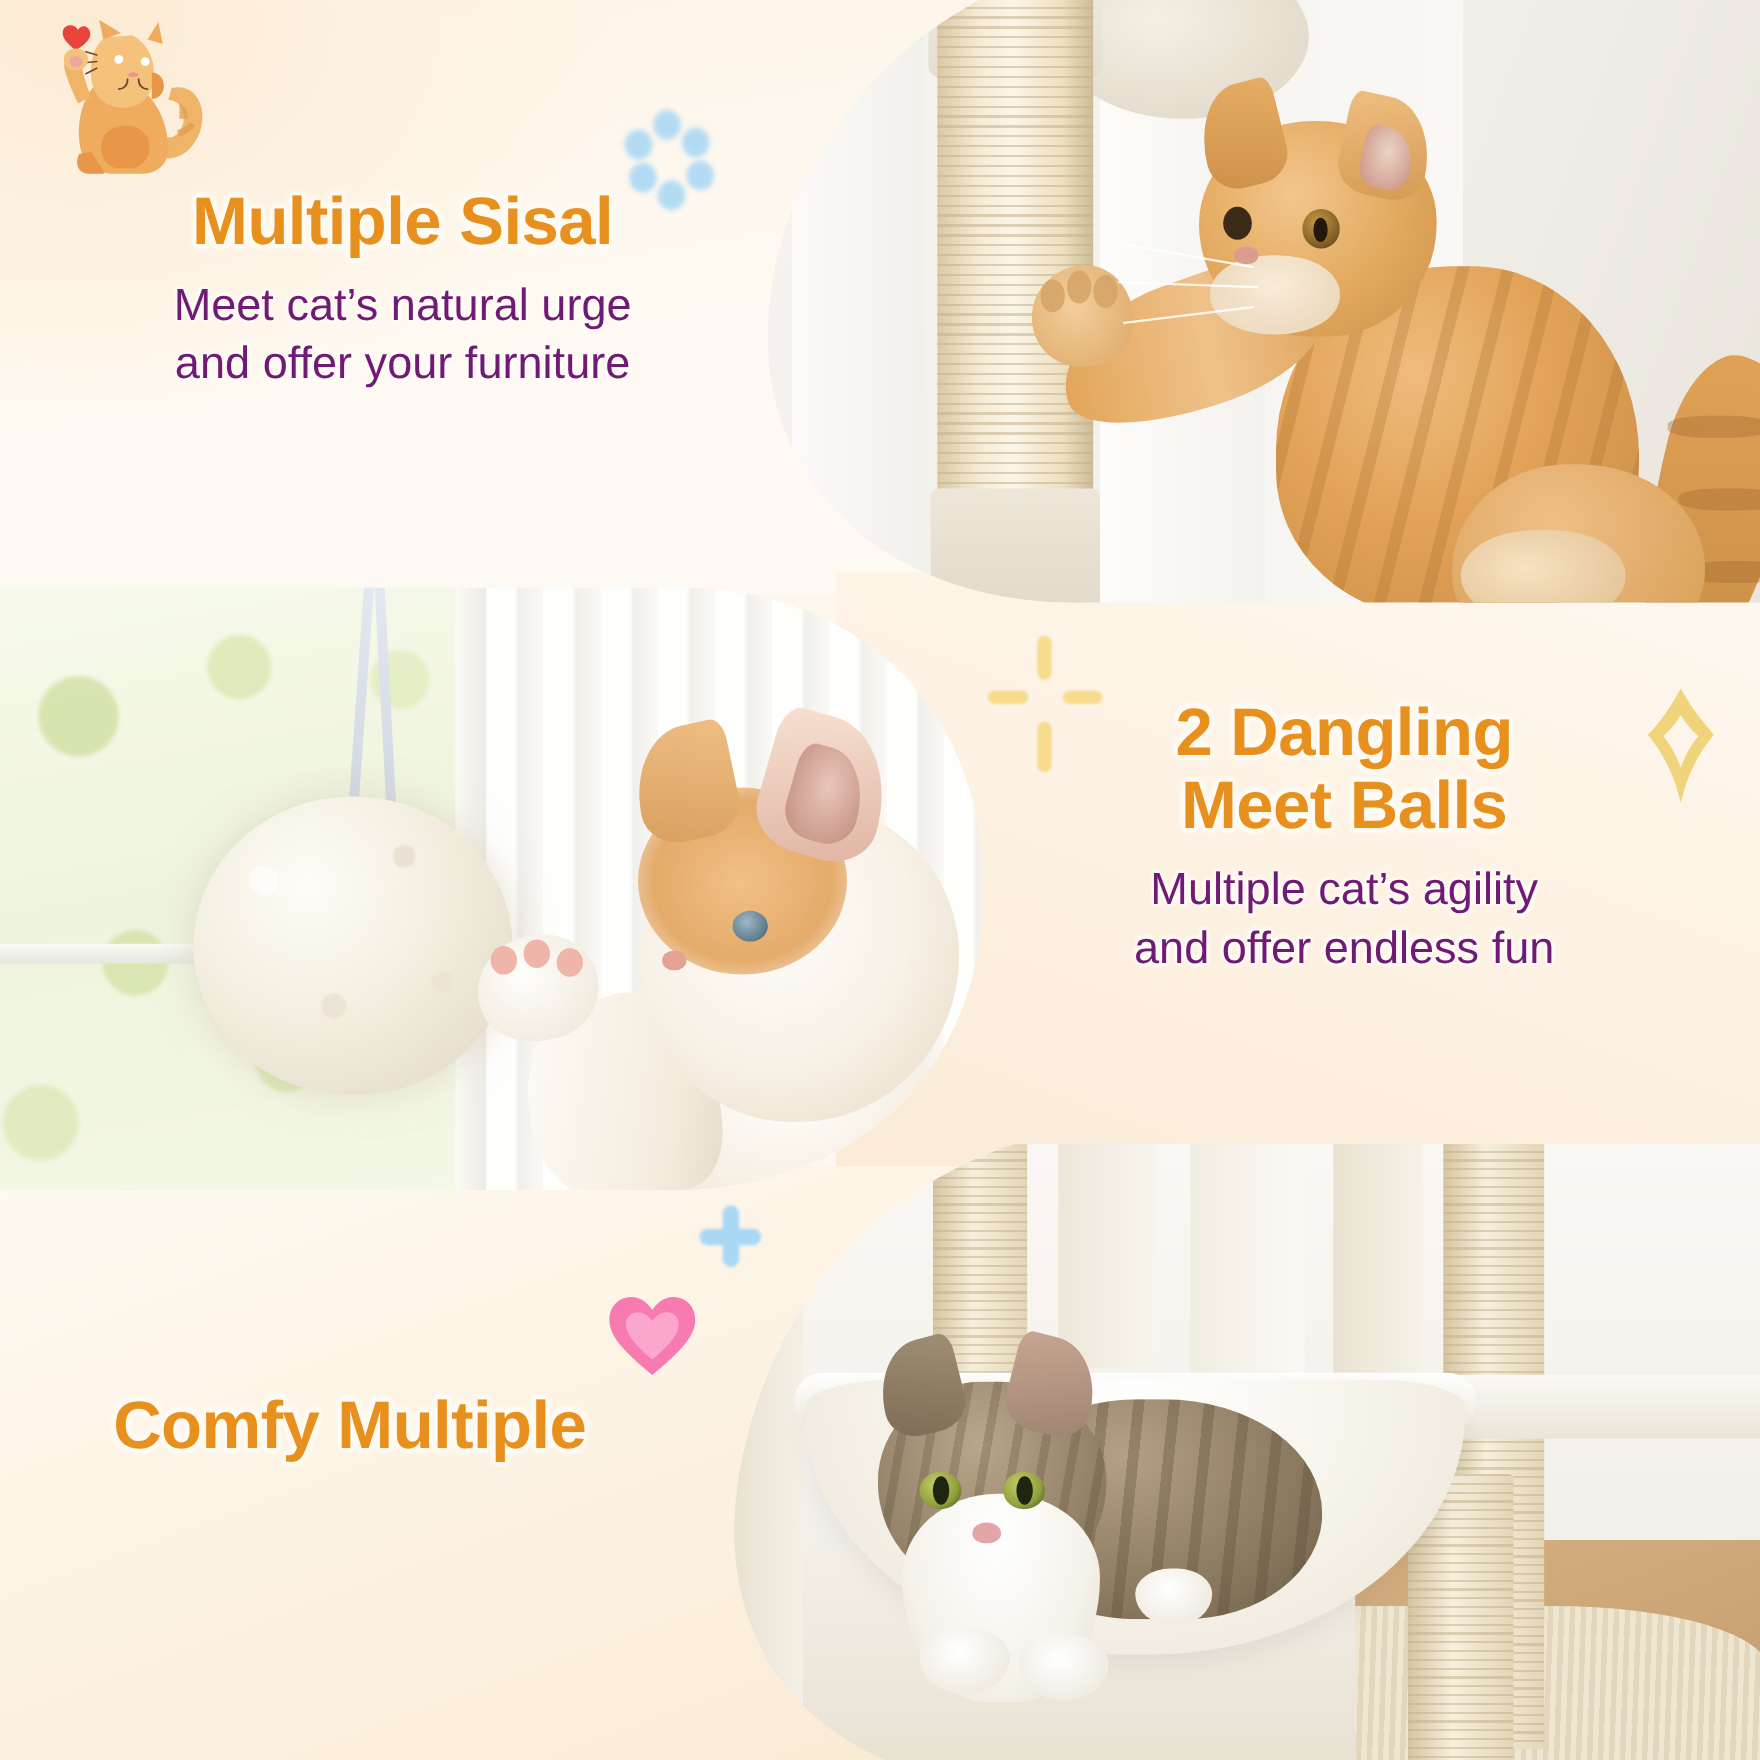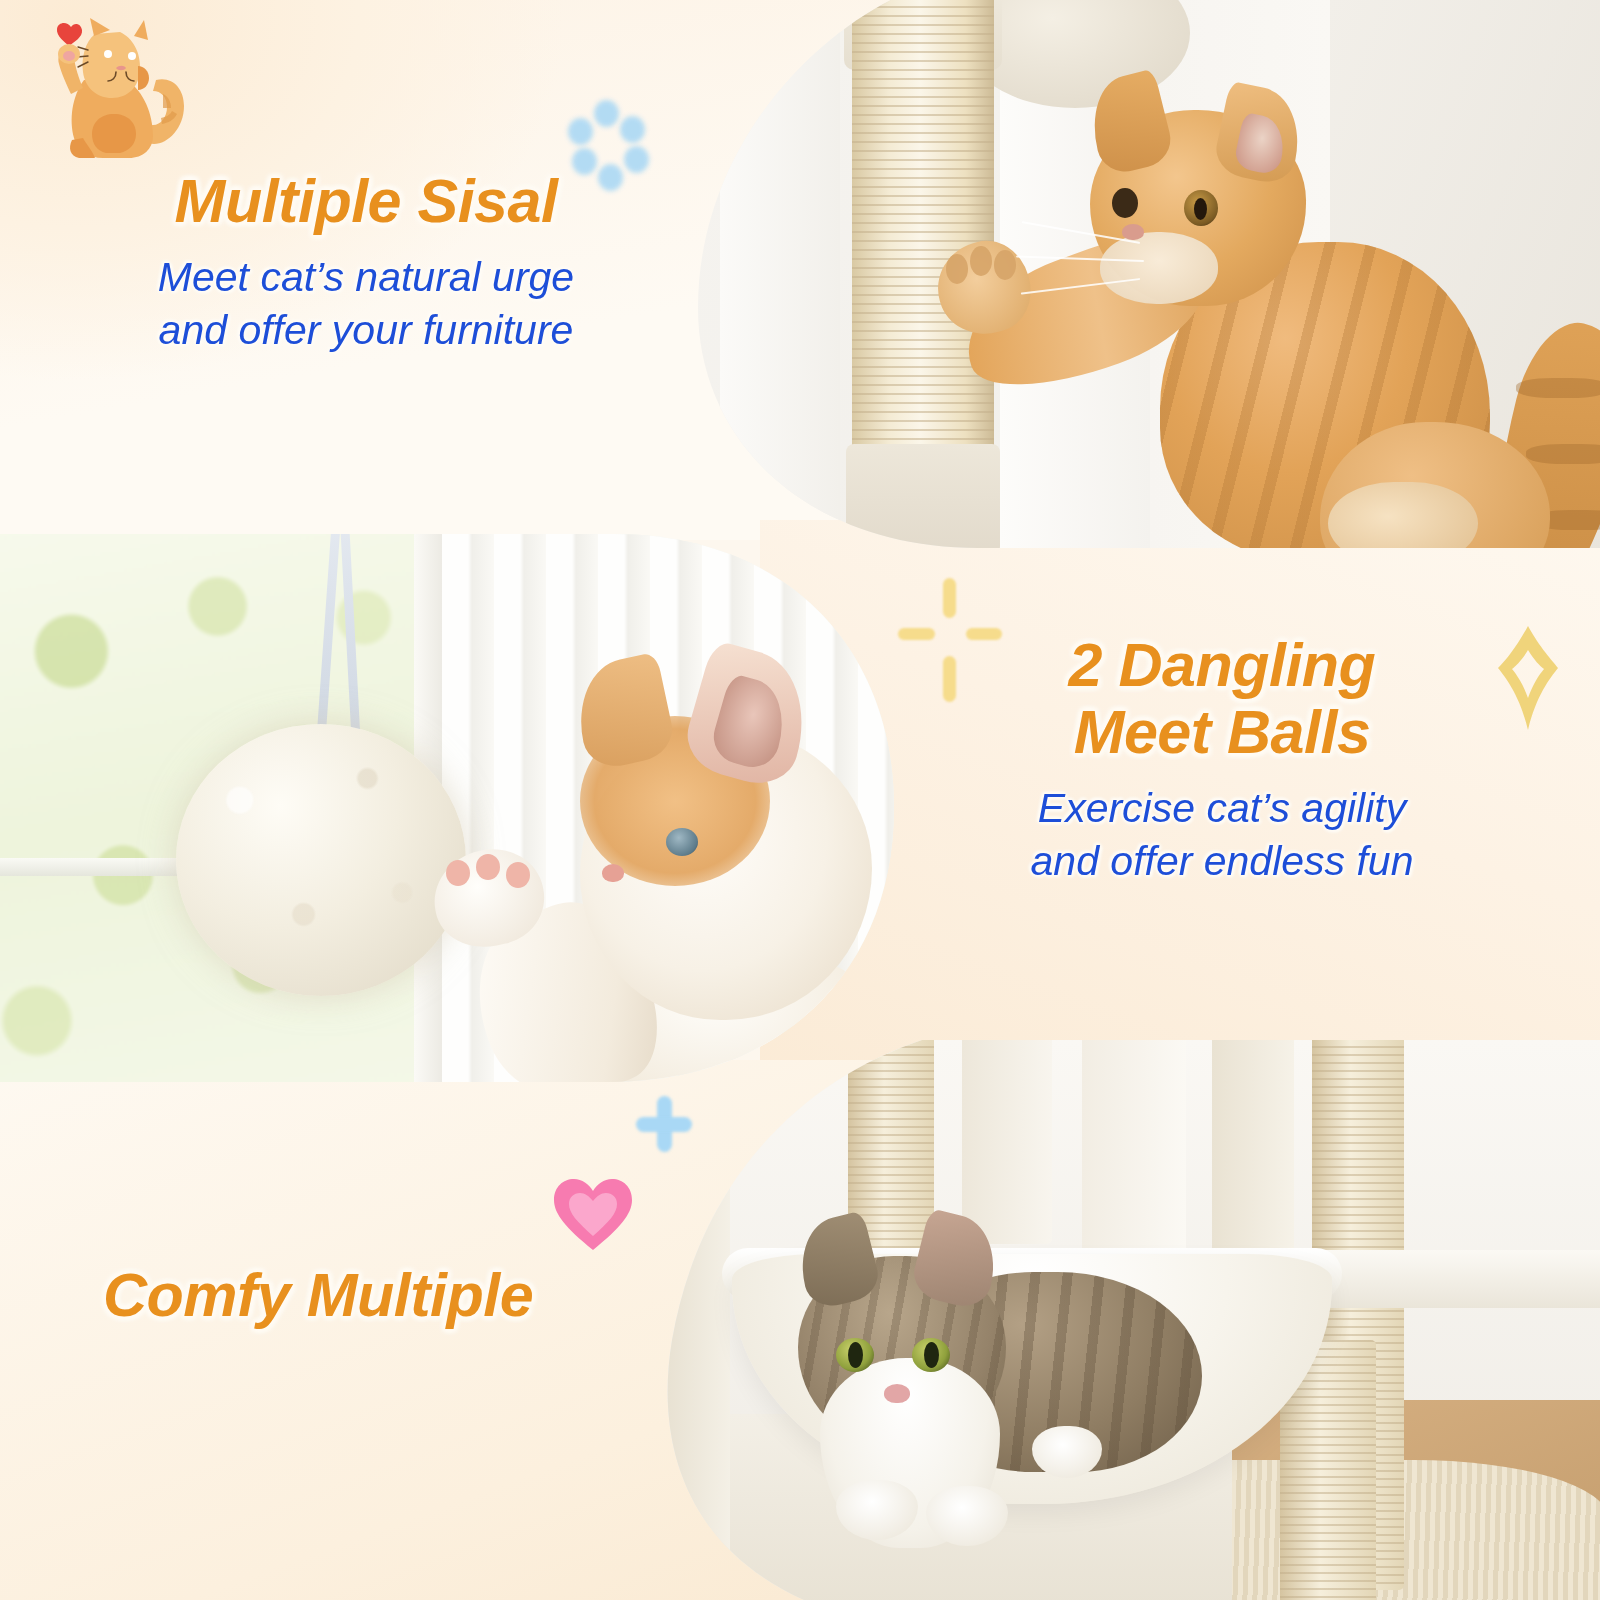--- a/index.html
+++ b/index.html
@@ -2,21 +2,21 @@
 <html><head>
 <meta charset="utf-8">
 <style>
   * { margin:0; padding:0; box-sizing:border-box; }
   html,body { width:1600px; height:1600px; overflow:hidden; }
   body {
     font-family:"Liberation Sans", sans-serif;
     background:#FDF7EE;
     position:relative;
   }
-  #stage { position:absolute; inset:0; width:1600px; height:1600px; overflow:hidden; background:#FDF7EE;font-style:italic; }
+  #stage { position:absolute; inset:0; width:1600px; height:1600px; overflow:hidden; background:#FDF7EE; }
 
   
   .bg-top {
     position:absolute; left:0; top:0; width:1000px; height:540px;
     background:
       radial-gradient(ellipse 620px 460px at 8% 4%, #FCEBD4 0%, #FDF2E2 45%, rgba(253,247,238,0) 78%),
       linear-gradient(170deg,#FDF3E6 0%, #FEFAF3 60%);
   }
   .bg-mid-right {
     position:absolute; left:760px; top:520px; width:840px; height:560px;
@@ -302,21 +302,21 @@
     color:#E8901E;
     font-weight:700;
     font-size:61px;
     line-height:1.10;
     letter-spacing:-.5px;
     text-shadow:
       -3px 0 4px #FFFBF4, 3px 0 4px #FFFBF4, 0 -3px 4px #FFFBF4, 0 3px 4px #FFFBF4,
       -3px -3px 4px #FFFBF4, 3px 3px 4px #FFFBF4, -3px 3px 4px #FFFBF4, 3px -3px 4px #FFFBF4;
   }
   .subheading {
-    color:#1d4ed8;
+    color:#701a75;
     font-weight:400;
     font-size:41px;
     line-height:1.30;
     margin-top:16px;
     text-shadow:
       -2px 0 3px #FFFCF6, 2px 0 3px #FFFCF6, 0 -2px 3px #FFFCF6, 0 2px 3px #FFFCF6,
       -2px -2px 3px #FFFCF6, 2px 2px 3px #FFFCF6;
   }
 
   .block-scratch { left:96px; top:168px; width:540px; text-align:center; }
@@ -546,21 +546,21 @@
       <div>and offer your furniture</div>
     </div>
   </div>
 
   <div class="txt block-dangling">
     <div class="heading">
       <div>2 Dangling</div>
       <div>Meet Balls</div>
     </div>
     <div class="subheading">
-      <div>Exercise cat’s agility</div>
+      <div>Multiple cat’s agility</div>
       <div>and offer endless fun</div>
     </div>
   </div>
 
   <div class="txt block-hammock">
     <div class="heading">
       <div>Comfy Multiple</div>
     </div>
   </div>
 

